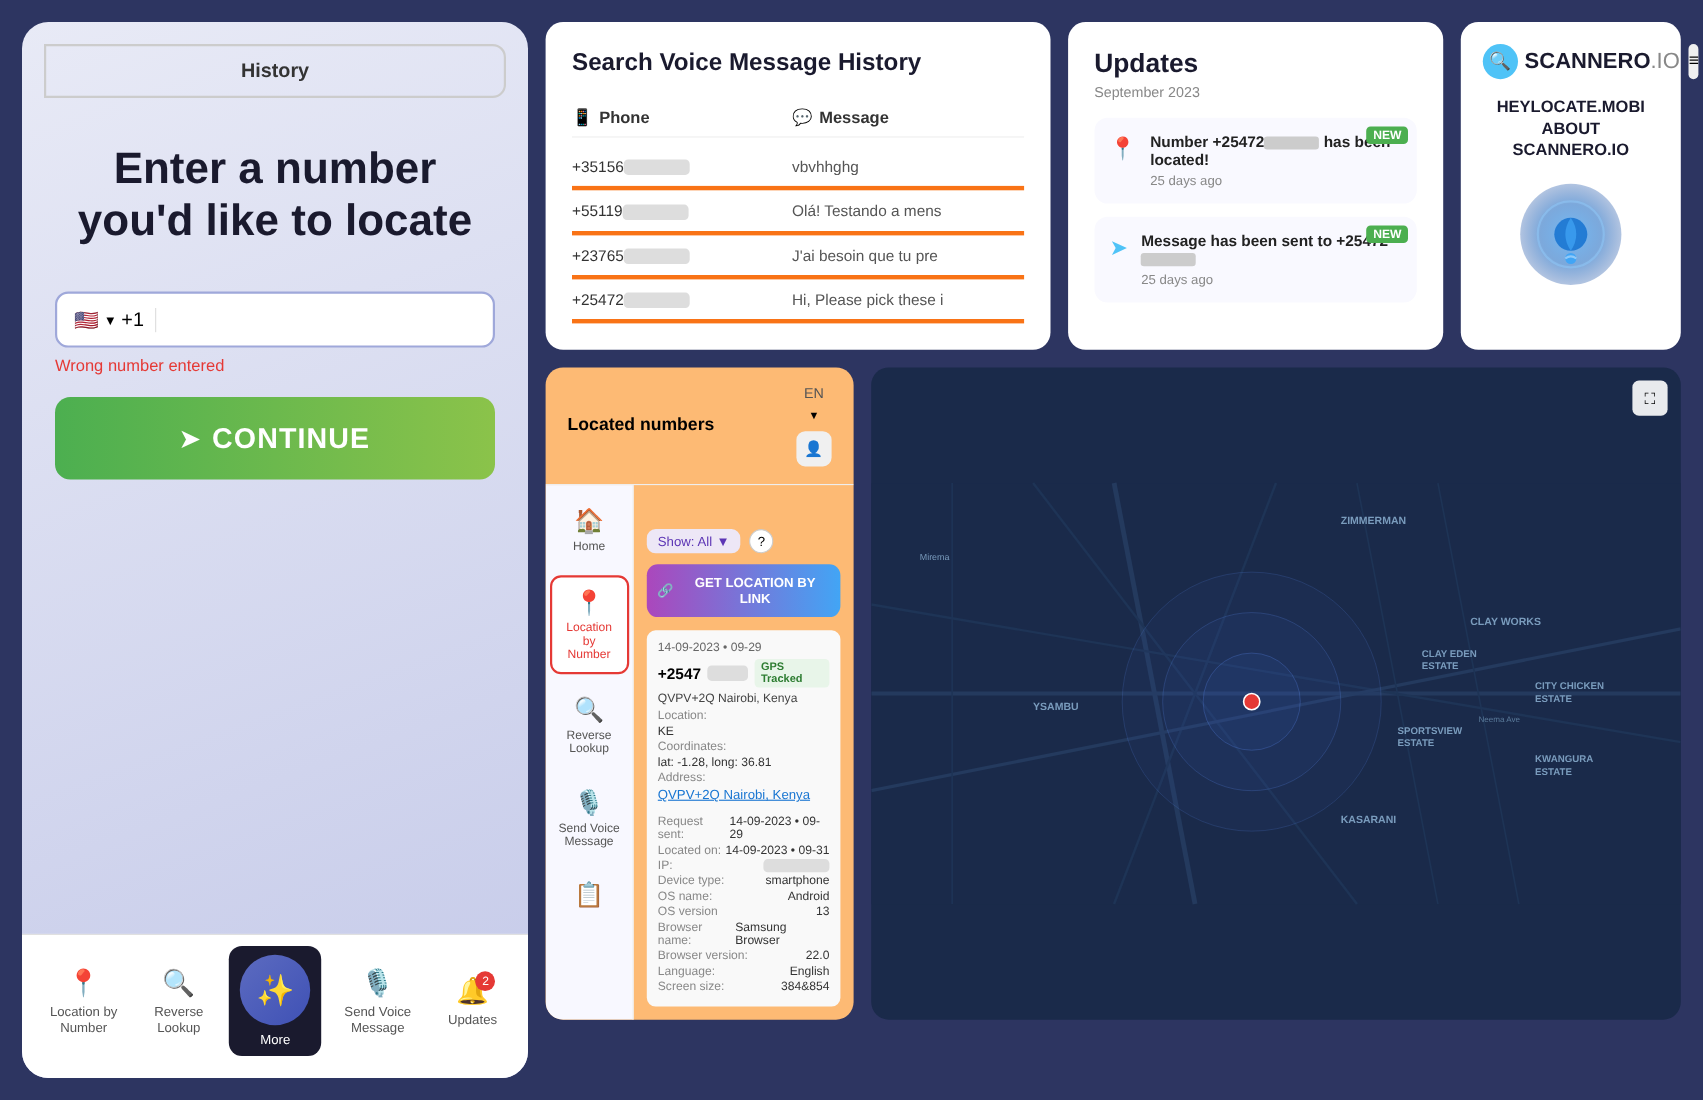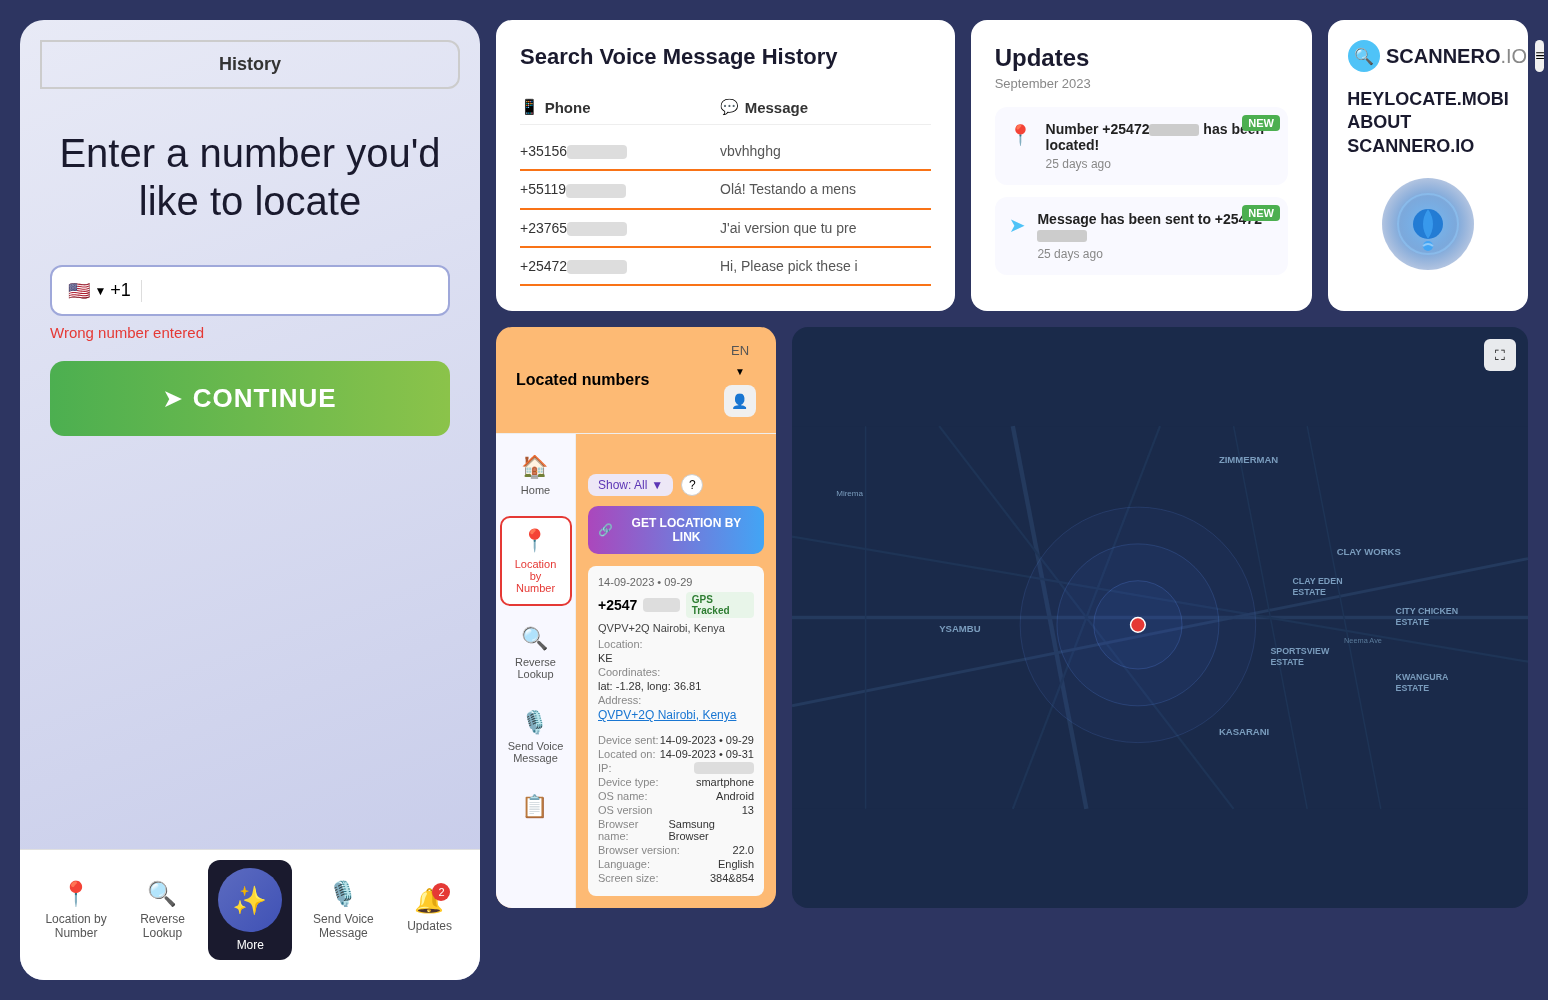--- a/index.html
+++ b/index.html
@@ -58,21 +58,21 @@
     .tab-btn:last-child { border-radius: 0 12px 12px 0; }
     .phone-content {
       flex: 1;
       display: flex;
       flex-direction: column;
       align-items: center;
       padding: 30px 30px 10px;
     }
     .phone-title {
       font-size: 40px;
-      font-weight: 400;
+      font-weight: 700;
       color: #1a1a2e;
       text-align: center;
       line-height: 1.2;
       margin-bottom: 40px;
     }
     .input-row {
       width: 100%;
       display: flex;
       align-items: center;
       border: 2px solid #9fa8da;
@@ -210,21 +210,21 @@
       display: flex;
       padding: 8px 0;
       border-bottom: 1px solid #eee;
       margin-bottom: 8px;
     }
     .col-phone { width: 200px; font-weight: 700; font-size: 15px; color: #333; display: flex; align-items: center; gap: 6px; }
     .col-message { flex: 1; font-weight: 700; font-size: 15px; color: #333; display: flex; align-items: center; gap: 6px; }
     .table-row-item {
       display: flex;
       padding: 10px 0;
-      border-bottom: 2px solid #f97316;
+      border-bottom: 4px solid #f97316;
     }
     .cell-phone { width: 200px; font-size: 14px; color: #333; }
     .cell-message { flex: 1; font-size: 14px; color: #555; white-space: nowrap; overflow: hidden; text-overflow: ellipsis; }
     .phone-blur { 
       display: inline-block;
       background: #ddd;
       border-radius: 4px;
       width: 60px;
       height: 14px;
       vertical-align: middle;
@@ -318,24 +318,24 @@
       width: 32px;
       height: 32px;
       background: #f0f0f0;
       border-radius: 8px;
       display: flex;
       align-items: center;
       justify-content: center;
       cursor: pointer;
     }
     .heylocate-text {
-      font-size: 18px;
+      font-size: 15px;
       font-weight: 900;
       color: #1a1a2e;
-      text-align: left;
+      text-align: center;
       line-height: 1.3;
       margin-bottom: 16px;
     }
     .scannero-orb {
       width: 100px;
       height: 100px;
     }
 
     
     .bottom-row {
@@ -574,21 +574,21 @@
         <div class="table-row-item">
           <div class="cell-phone">+35156<span class="phone-blur"></span></div>
           <div class="cell-message">vbvhhghg</div>
         </div>
         <div class="table-row-item">
           <div class="cell-phone">+55119<span class="phone-blur"></span></div>
           <div class="cell-message">Olá! Testando a mens</div>
         </div>
         <div class="table-row-item">
           <div class="cell-phone">+23765<span class="phone-blur"></span></div>
-          <div class="cell-message">J'ai version que tu pre</div>
+          <div class="cell-message">J'ai besoin que tu pre</div>
         </div>
         <div class="table-row-item">
           <div class="cell-phone">+25472<span class="phone-blur"></span></div>
           <div class="cell-message">Hi, Please pick these i</div>
         </div>
       </div>
 
       <div class="updates-panel">
         <div class="updates-title">Updates</div>
         <div class="updates-date">September 2023</div>
@@ -712,21 +712,21 @@
                 <span class="record-value">lat: -1.28, long: 36.81</span>
               </div>
               <div class="record-row">
                 <span class="record-label">Address:</span>
               </div>
               <div class="record-row" style="cursor:pointer;">
                 <span class="coords-link">QVPV+2Q Nairobi, Kenya</span>
               </div>
               <div style="height:8px;"></div>
               <div class="record-row">
-                <span class="record-label">Device sent:</span>
+                <span class="record-label">Request sent:</span>
                 <span class="record-value">14-09-2023 • 09-29</span>
               </div>
               <div class="record-row">
                 <span class="record-label">Located on:</span>
                 <span class="record-value">14-09-2023 • 09-31</span>
               </div>
               <div class="record-row">
                 <span class="record-label">IP:</span>
                 <span class="phone-blur" style="width:60px;height:12px;display:inline-block;"></span>
               </div>

